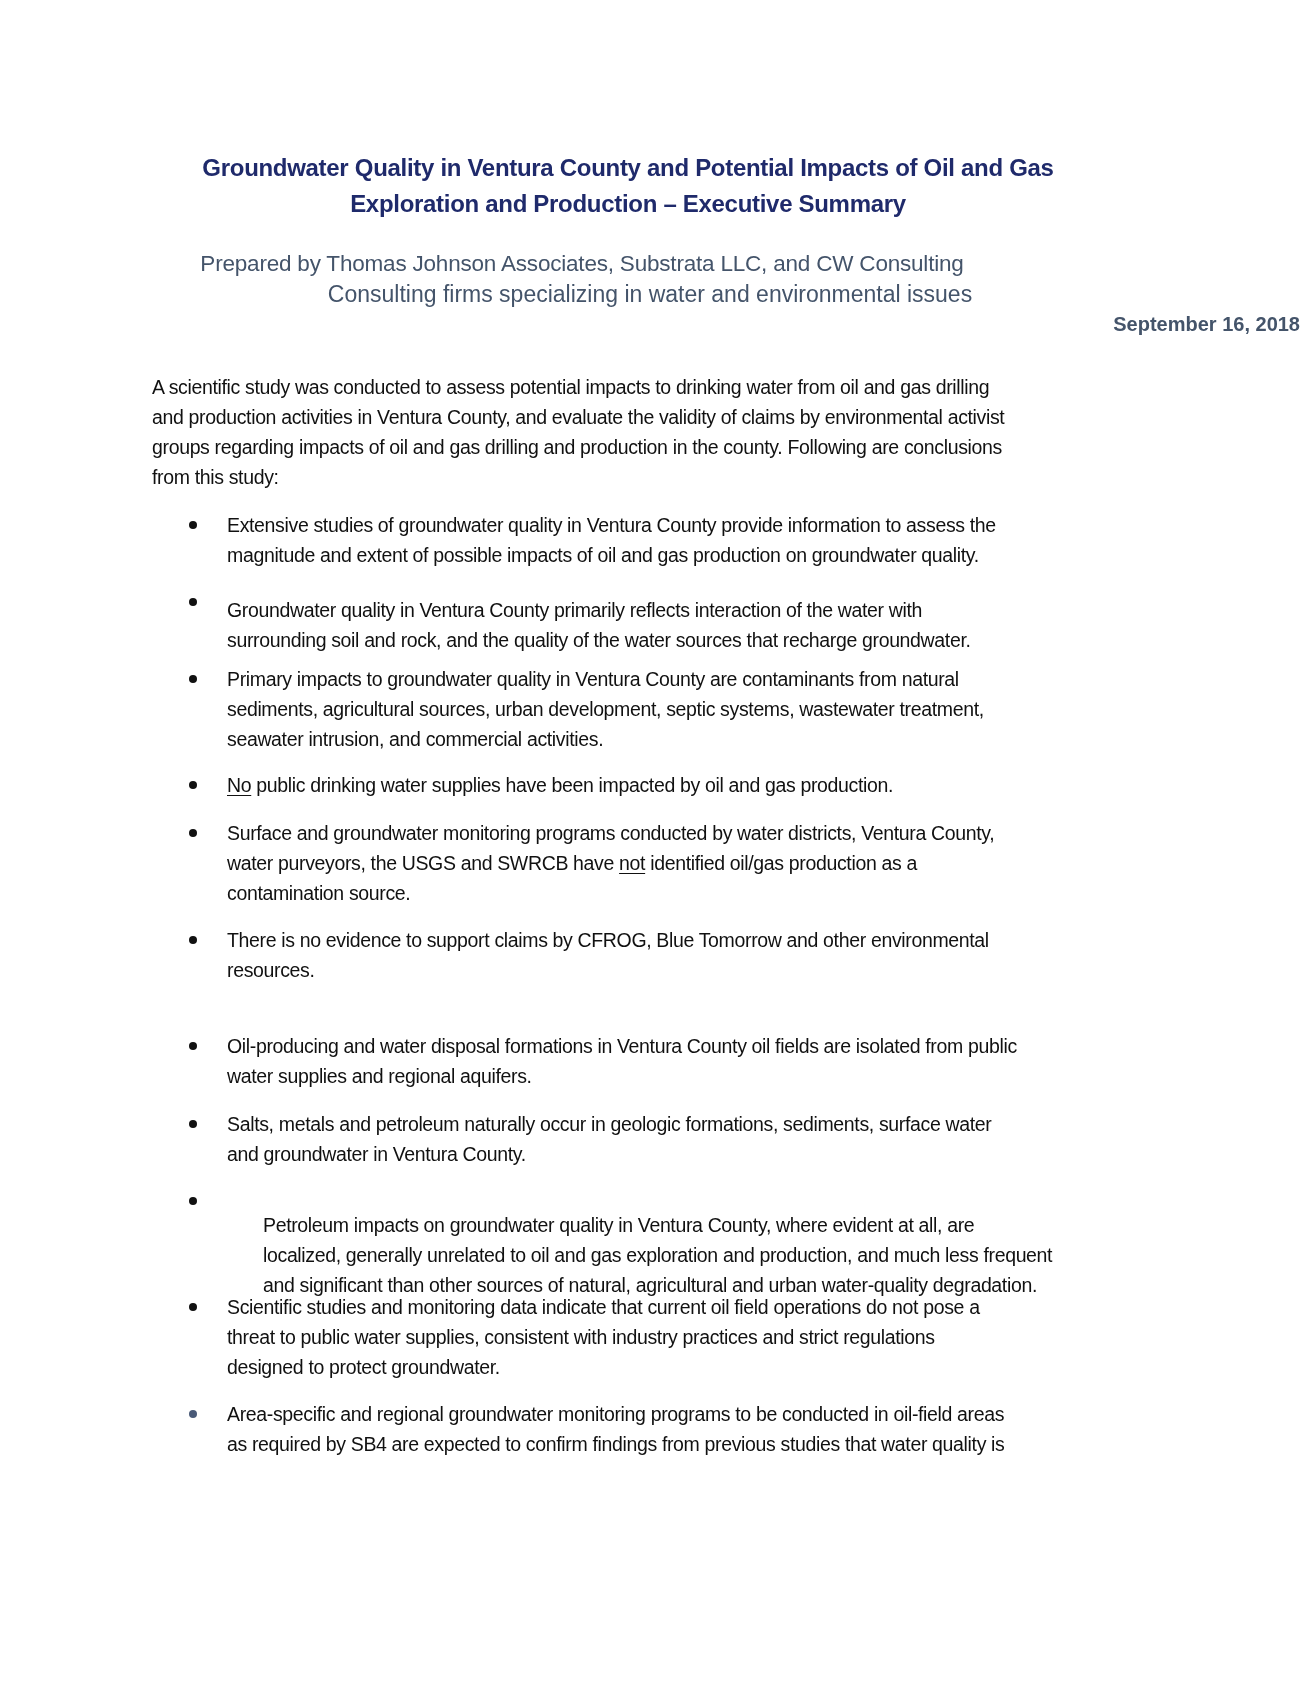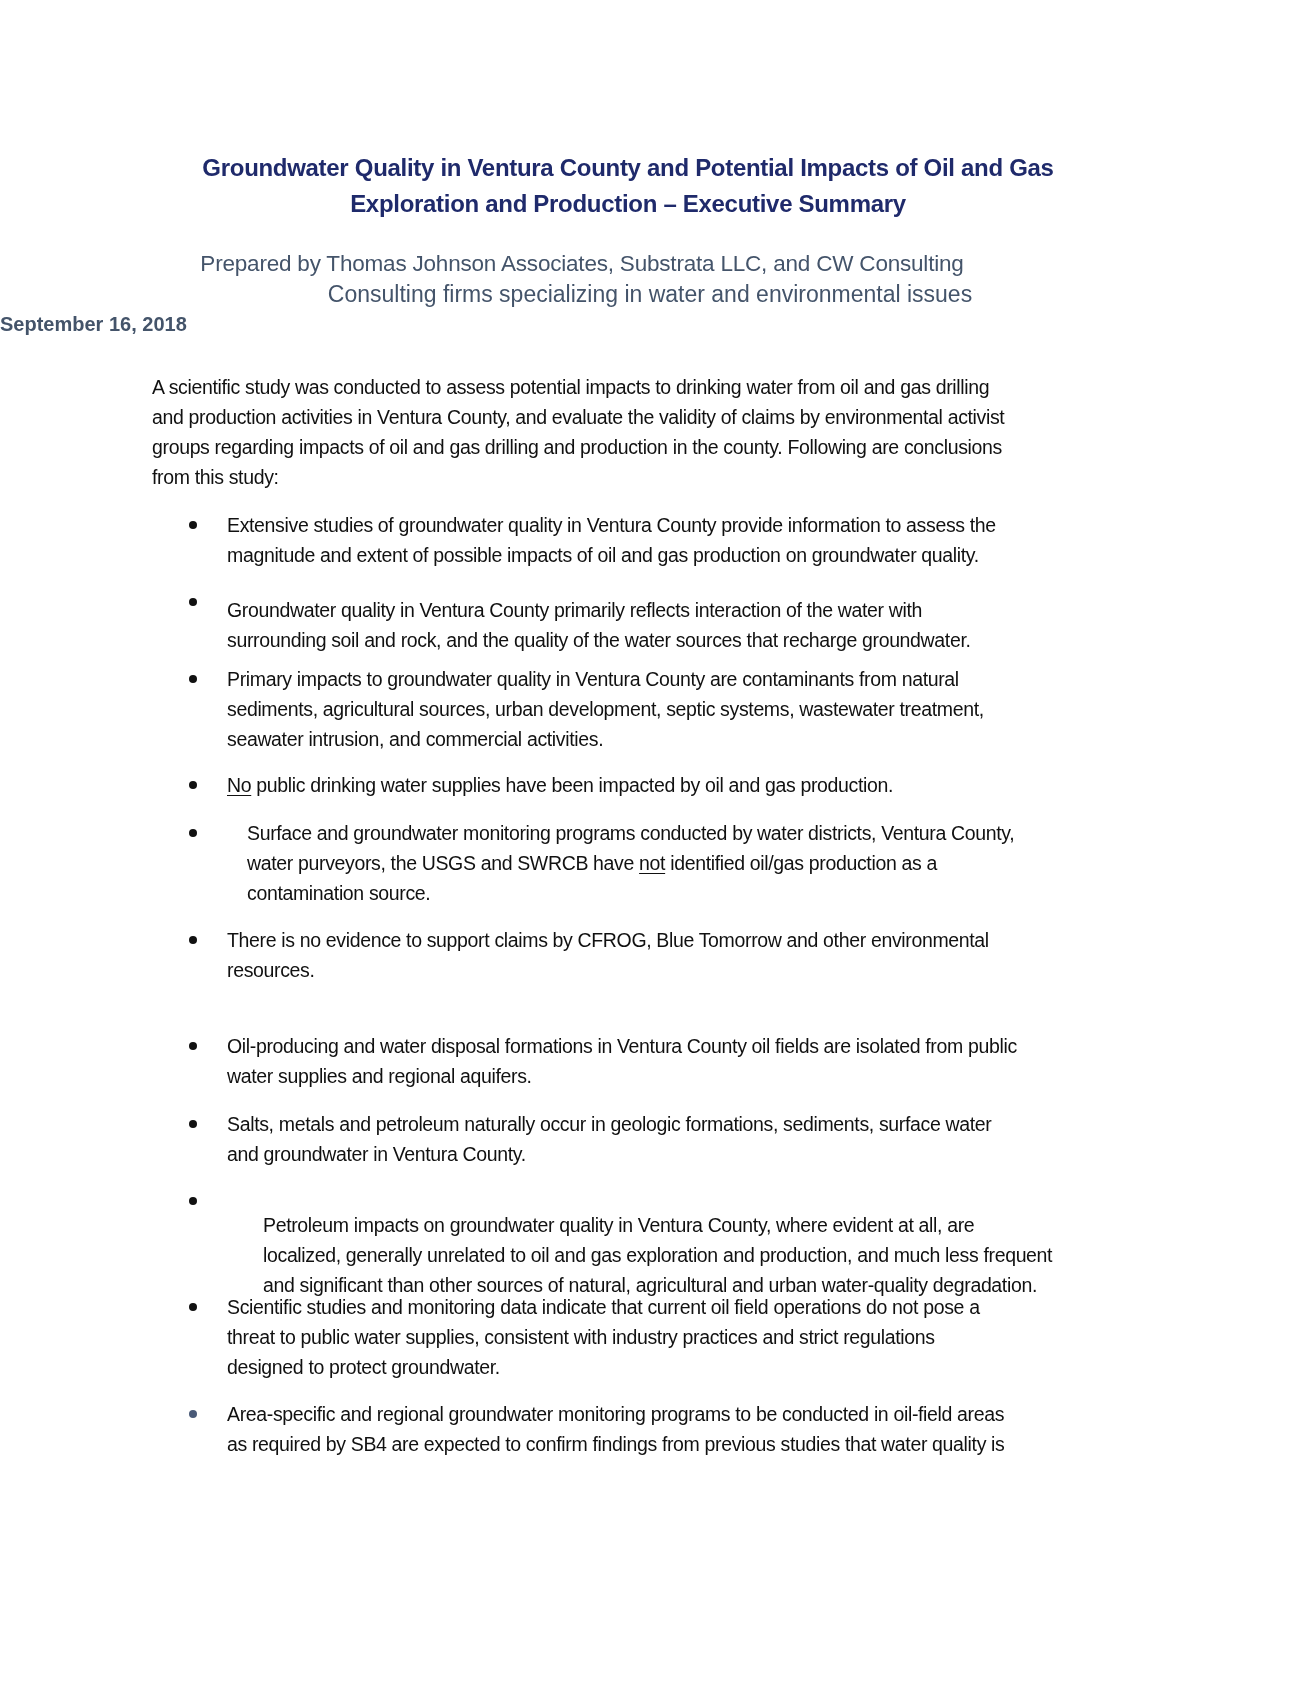--- a/index.html
+++ b/index.html
@@ -51,21 +51,21 @@
       text-align: center;
       color: #44546a;
       font-size: 23px;
       line-height: 22px;
       white-space: nowrap;
     }
     .date {
       position: absolute;
       left: 0; width: 1300px;
       top: 310px;
-      text-align: left;
+      text-align: right;
       color: #44546a;
       font-weight: bold;
       font-size: 20px;
       line-height: 28px;
       white-space: nowrap;
     }
     .intro {
       position: absolute;
       left: 152px;
       top: 372px;
@@ -158,21 +158,21 @@
 
     <div class="bullet-item" style="top:0;">
       <span class="bullet-dot" style="top:781px;"></span>
       <div class="bullet-text" style="top:770px;">
         <span class="line"><span class="u">No</span><span> public drinking water supplies have been impacted by oil and gas production.</span></span>
       </div>
     </div>
 
     <div class="bullet-item" style="top:0;">
       <span class="bullet-dot" style="top:829px;"></span>
-      <div class="bullet-text" style="top:818px;margin-left:20px;">
+      <div class="bullet-text" style="top:818px;">
         <span class="line">Surface and groundwater monitoring programs conducted by water districts, Ventura County,</span>
         <span class="line"><span>water purveyors, the USGS and SWRCB have </span><span class="u">not</span><span> identified oil/gas production as a</span></span>
         <span class="line">contamination source.</span>
       </div>
     </div>
 
     <div class="bullet-item" style="top:0;">
       <span class="bullet-dot" style="top:936px;"></span>
       <div class="bullet-text" style="top:925px;">
         <span class="line">There is no evidence to support claims by CFROG, Blue Tomorrow and other environmental</span>

